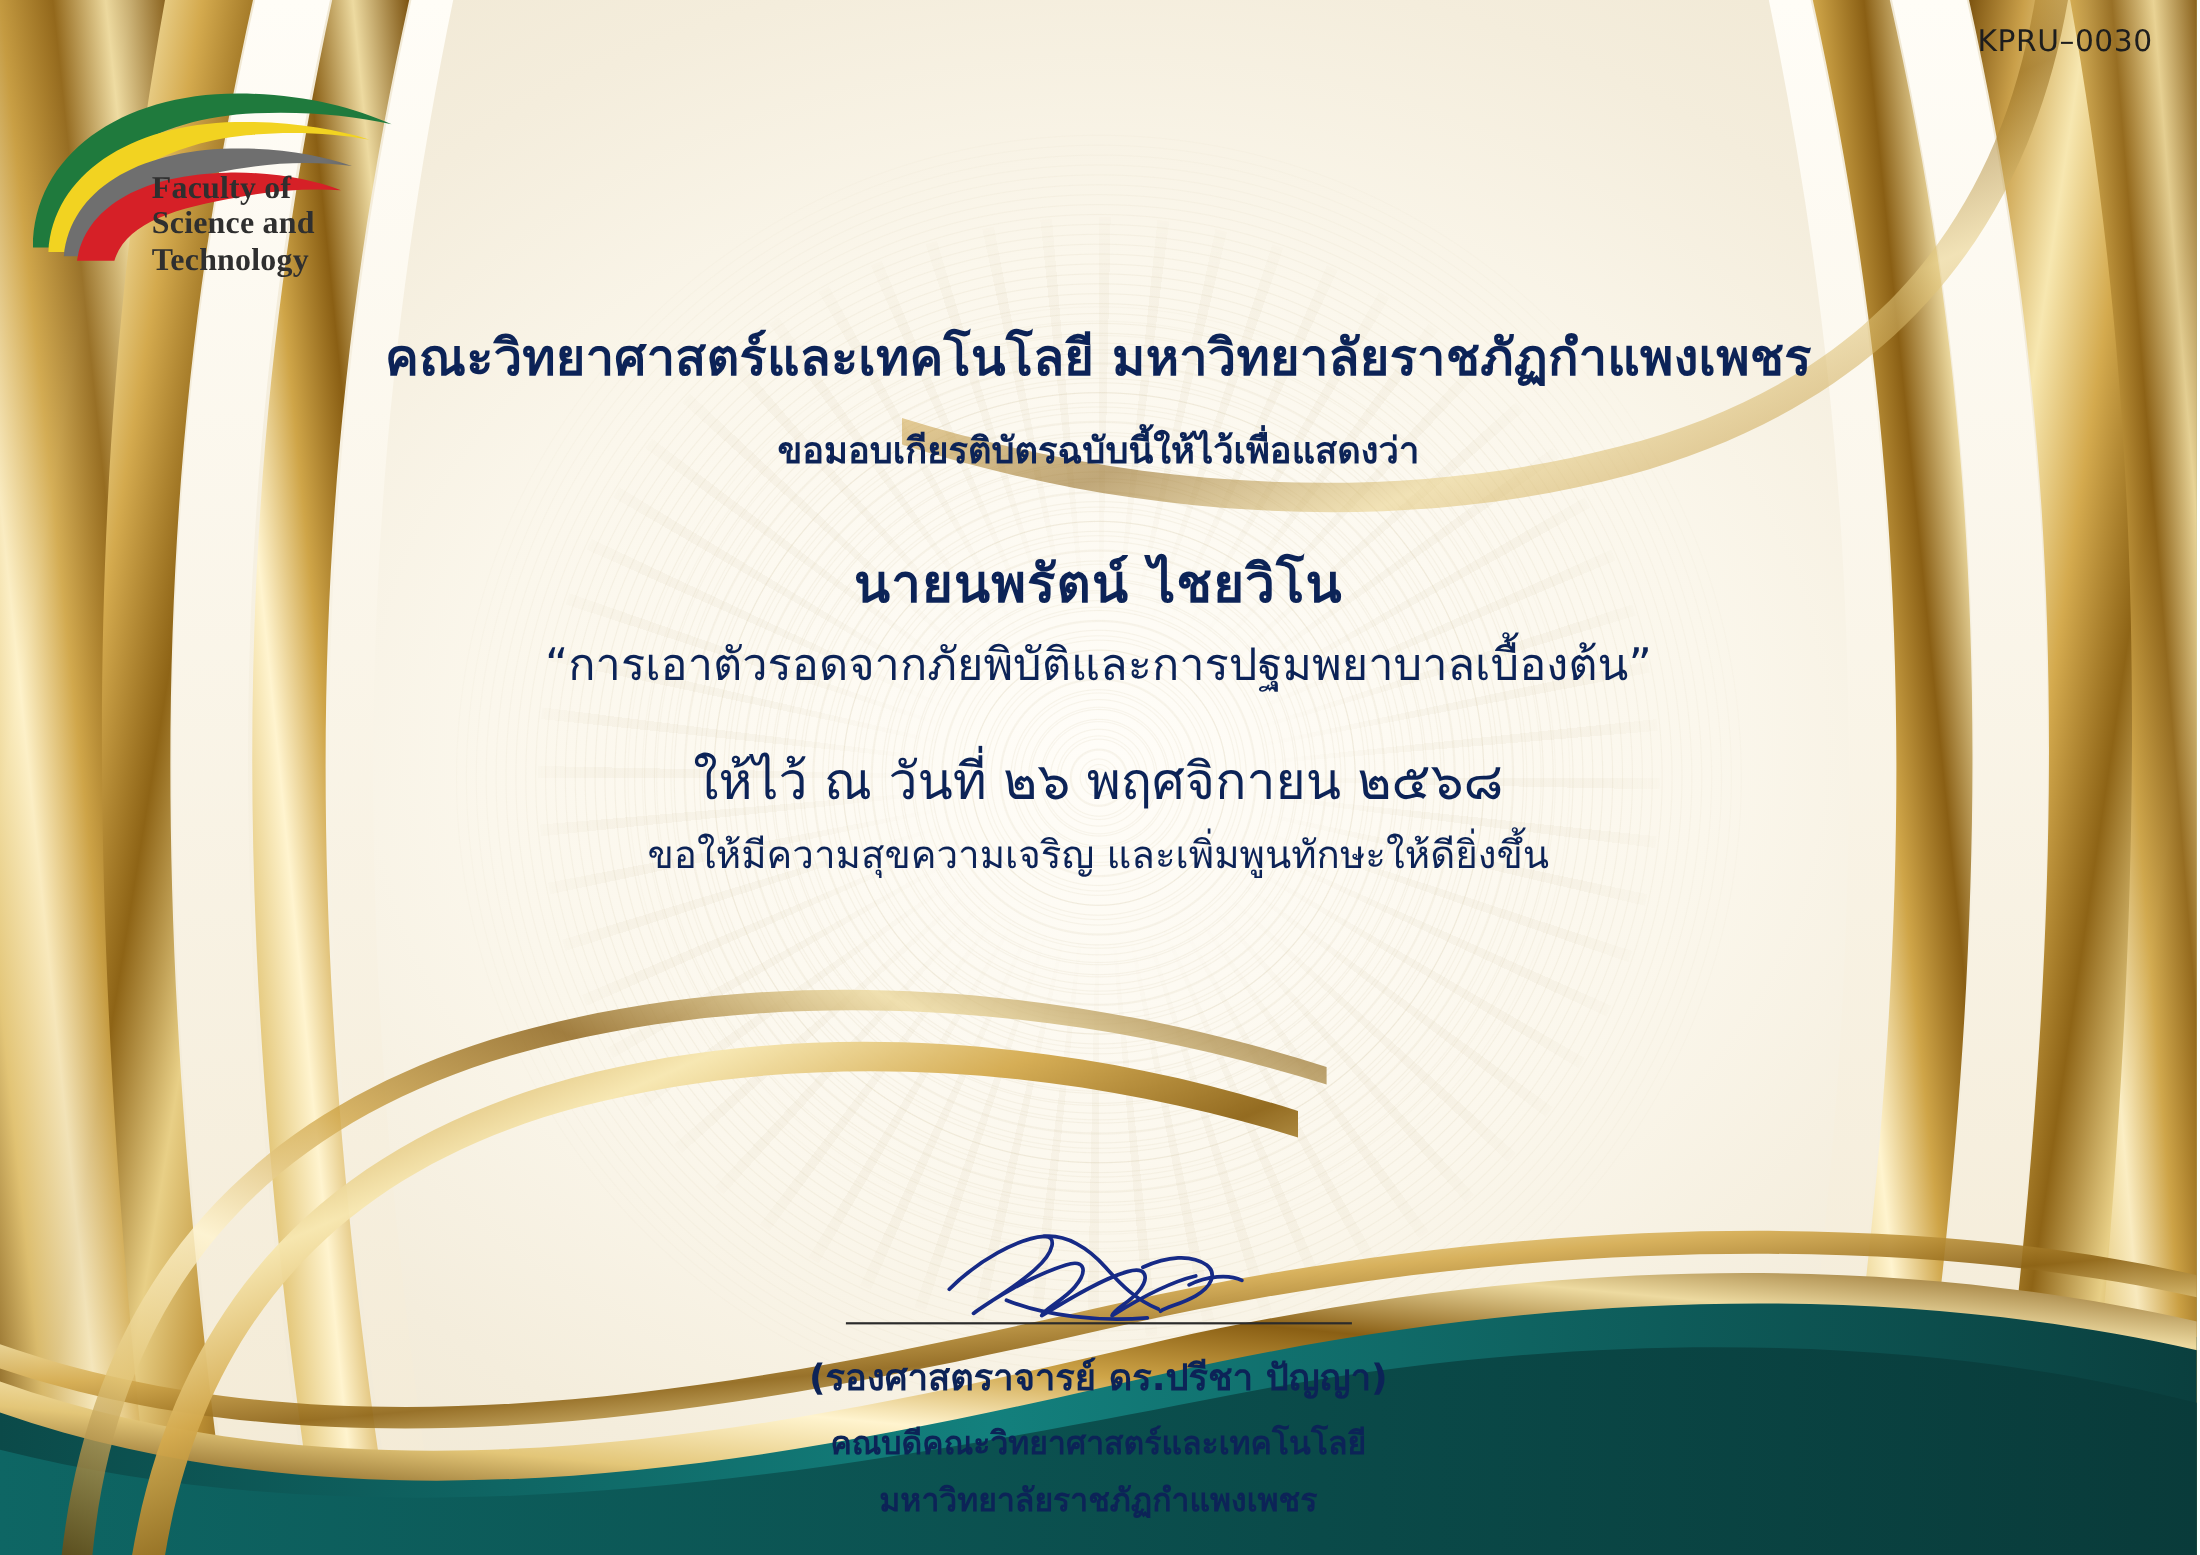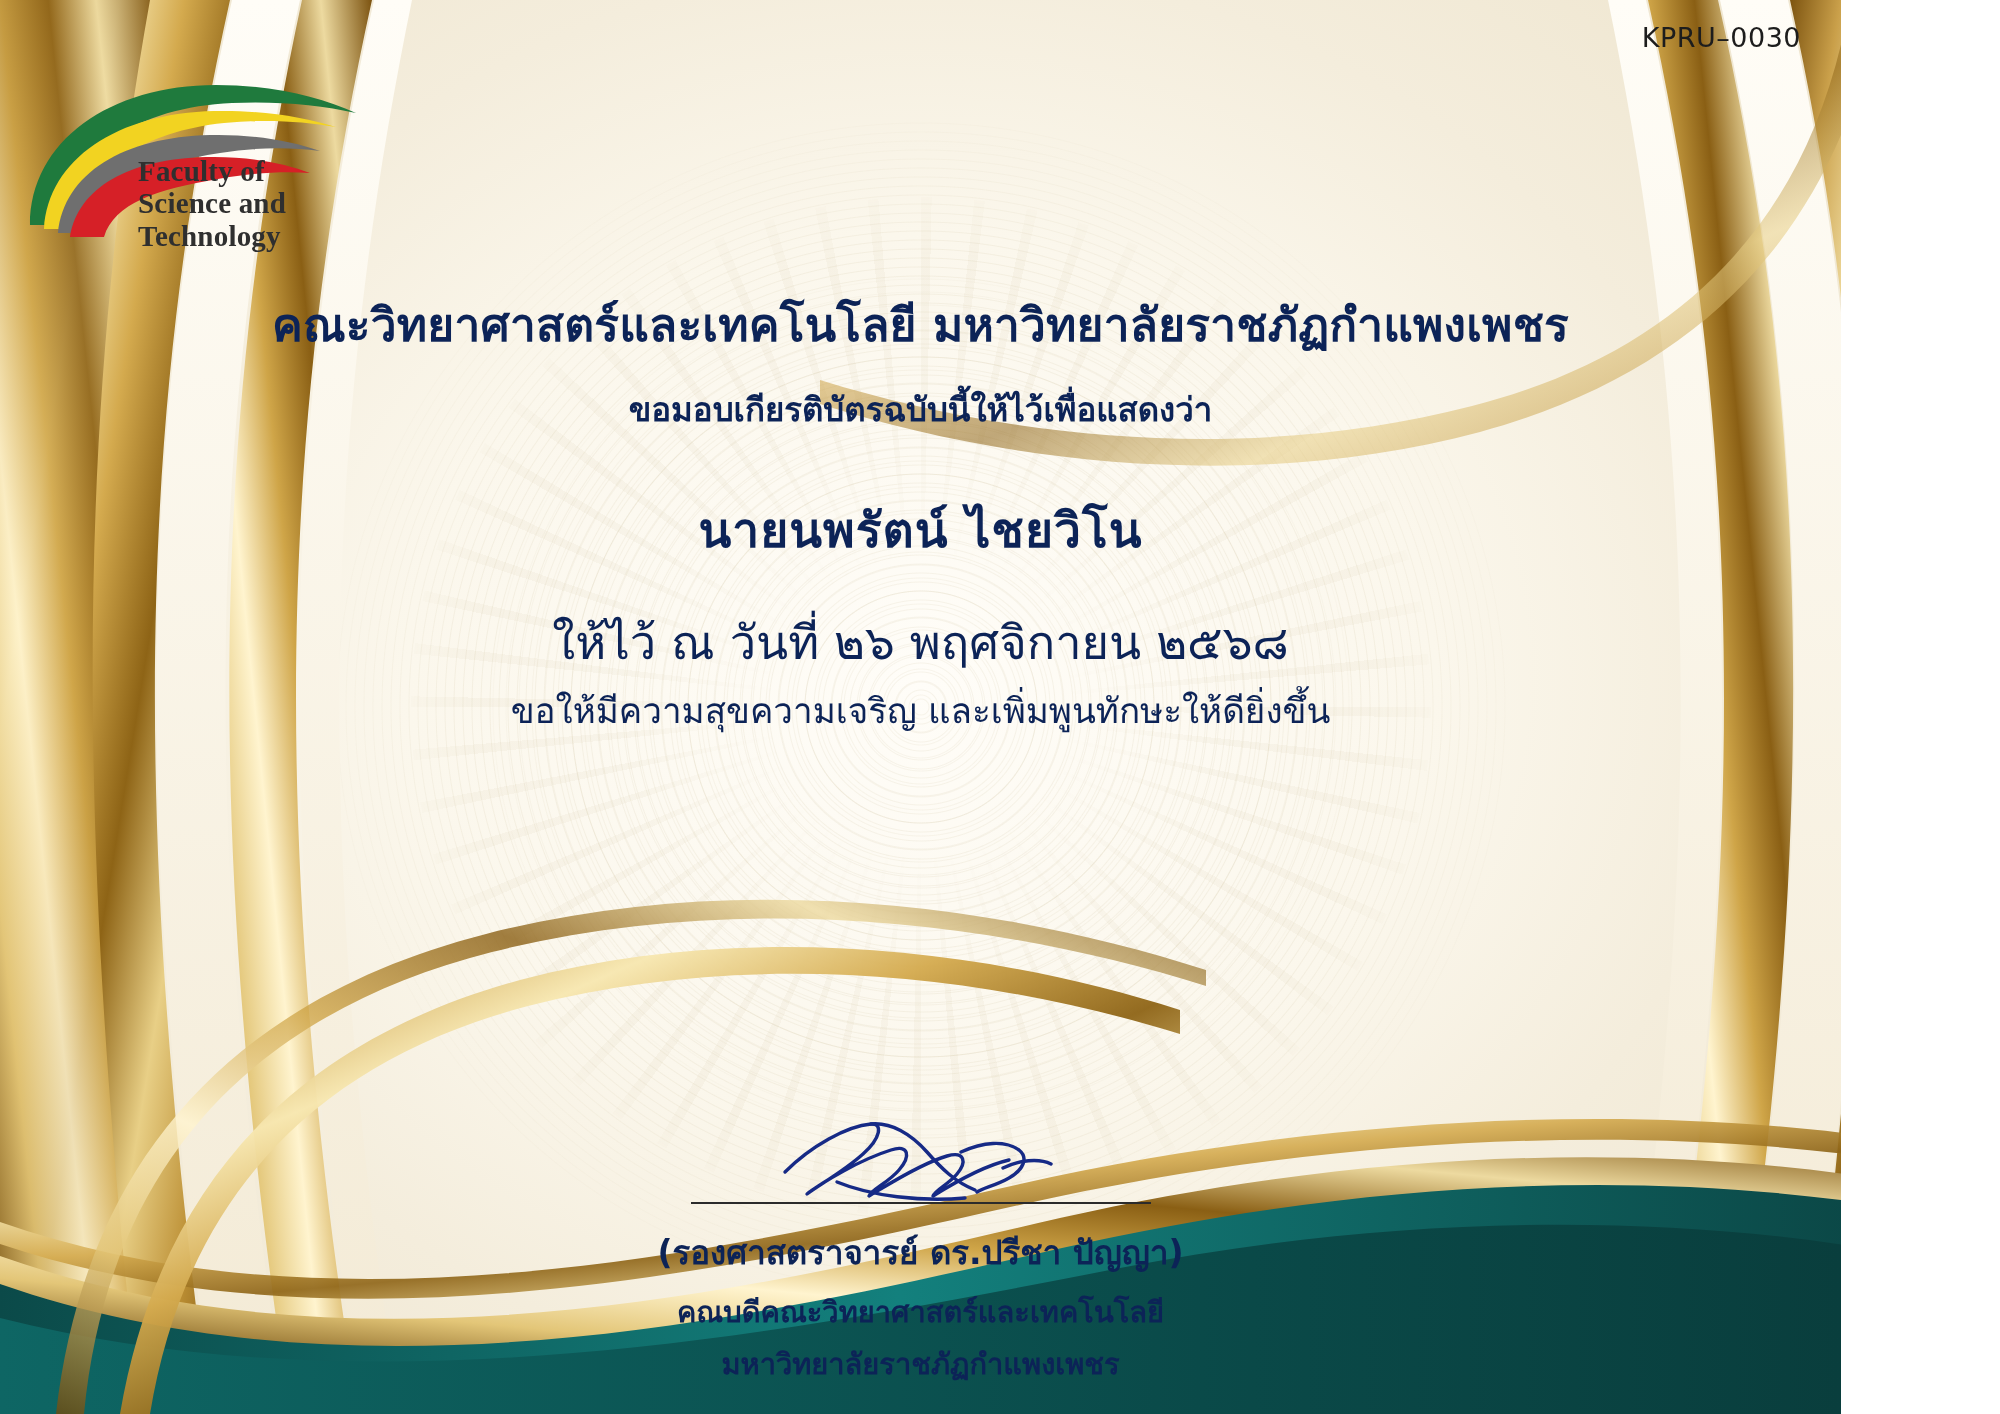--- a/index.html
+++ b/index.html
@@ -9,21 +9,21 @@
   }
   body {
     width: 2000px;
     height: 1414px;
     overflow: hidden;
     font-family: "DejaVu Sans", "Liberation Sans", sans-serif;
   }
 
   .certificate {
     position: relative;
-    width: 1841px;
+    width: 1997px;
     height: 1414px;
     overflow: hidden;
     background: #14b8a6;
   }
 
   
   .bg-base {
     position: absolute;
     inset: 0;
     background:
@@ -325,20 +325,21 @@
         <g fill="none" stroke="#f0c23a" stroke-width="1.6" opacity=".9">
           <path d="M30,60 C44,36 60,26 80,24 C100,26 116,36 130,60"></path>
           <path d="M28,112 C42,138 58,148 80,150 C102,148 118,138 132,112"></path>
         </g>
       </svg>
     </div>
 
     <div class="line-head">คณะวิทยาศาสตร์และเทคโนโลยี มหาวิทยาลัยราชภัฏกำแพงเพชร</div>
     <div class="line-sub">ขอมอบเกียรติบัตรฉบับนี้ให้ไว้เพื่อแสดงว่า</div>
     <div class="recipient">นายนพรัตน์  ไชยวิโน</div>
+    <div class="line-body2">“การเอาตัวรอดจากภัยพิบัติและการปฐมพยาบาลเบื้องต้น”</div>
     <div class="line-date">ให้ไว้ ณ วันที่ ๒๖ พฤศจิกายน ๒๕๖๘</div>
     <div class="line-wish">ขอให้มีความสุขความเจริญ และเพิ่มพูนทักษะให้ดียิ่งขึ้น</div>
   </div>
 
   <div class="sign-block">
     <div class="sign-img">
       <svg width="340" height="96" viewBox="0 0 340 96">
         <g fill="none" stroke="#162a86" stroke-width="3.4" stroke-linecap="round" stroke-linejoin="round">
           <path d="M34,60 C60,34 96,14 120,12 C132,11 130,26 112,42 C92,60 66,74 56,82 C72,70 108,48 140,38 C158,32 160,44 148,58 C138,70 120,78 118,84 C132,76 168,52 196,44 C214,39 216,50 206,62 C198,72 184,78 182,84 C198,74 232,54 258,48"></path>
           <path d="M120,12 C140,10 160,22 176,40 C190,56 204,70 224,78"></path>

